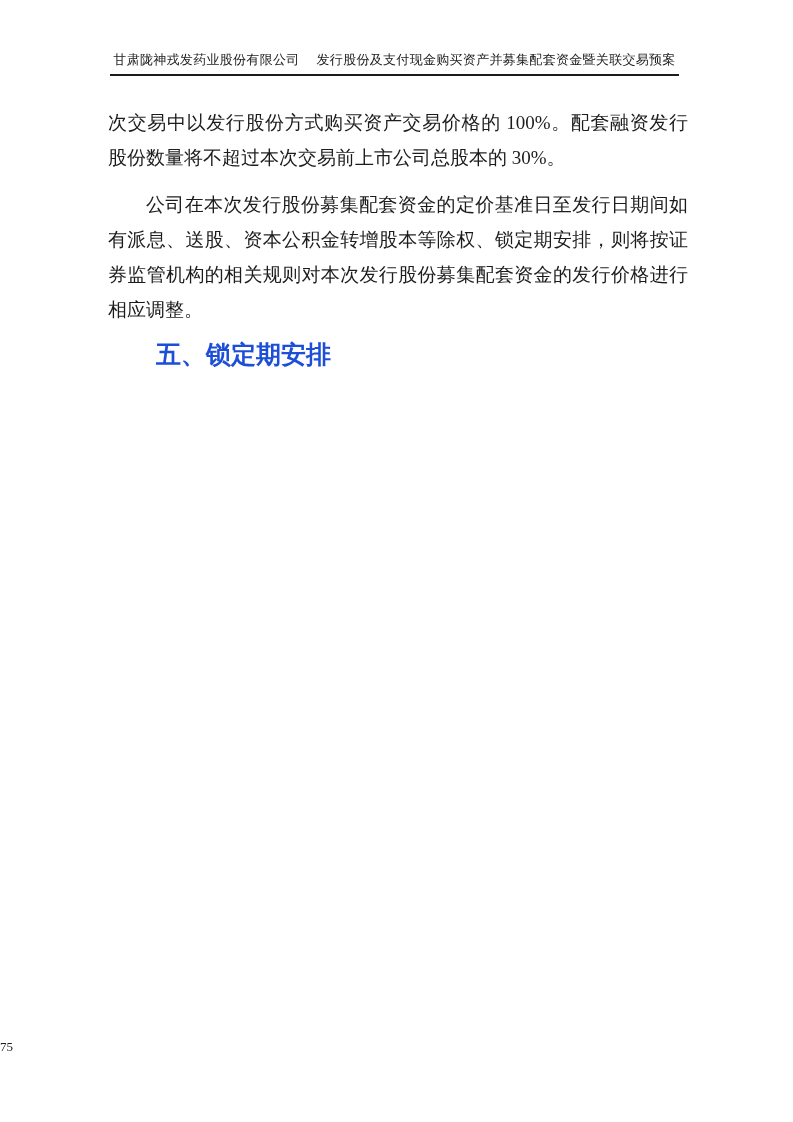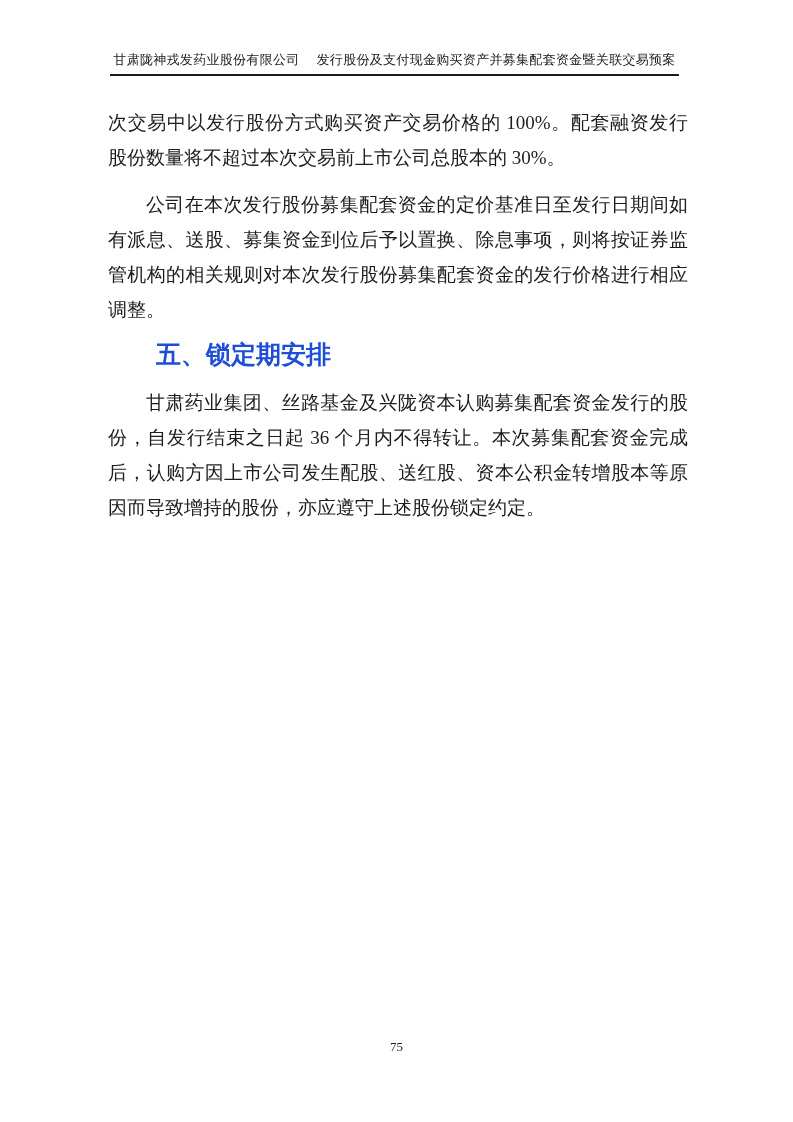--- a/index.html
+++ b/index.html
@@ -59,45 +59,43 @@
     font-weight: 700;
     font-size: 25px;
     line-height: 30px;
     color: #1d4ed8;
   }
   .page-footer {
     position: absolute;
     top: 1039px;
     left: 0;
     right: 0;
-    text-align: center;
     font-size: 13px;
     line-height: 16px;
   }
 </style>
 </head>
 <body>
 
 <div class="page">
 
   <div class="page-header">
     <span class="page-header-inner">
       <span>甘肃陇神戎发药业股份有限公司</span><span class="header-title">发行股份及支付现金购买资产并募集配套资金暨关联交易预案</span>
     </span>
   </div>
 
   <div class="doc-body">
 
     <p class="para no-indent">次交易中以发行股份方式购买资产交易价格的 100%。配套融资发行股份数量将不超过本次交易前上市公司总股本的 30%。</p>
 
-    <p class="para">公司在本次发行股份募集配套资金的定价基准日至发行日期间如有派息、送股、募集资金到位后予以置换、除息事项，则将按证券监管机构的相关规则对本次发行股份募集配套资金的发行价格进行相应调整。</p>
+    <p class="para">公司在本次发行股份募集配套资金的定价基准日至发行日期间如有派息、送股、资本公积金转增股本等除权、锁定期安排，则将按证券监管机构的相关规则对本次发行股份募集配套资金的发行价格进行相应调整。</p>
 
     <h2 class="section-heading">五、锁定期安排</h2>
 
-    <p class="para">甘肃药业集团、丝路基金及兴陇资本认购募集配套资金发行的股份，自发行结束之日起 36 个月内不得转让。本次募集配套资金完成后，认购方因上市公司发生配股、送红股、资本公积金转增股本等原因而导致增持的股份，亦应遵守上述股份锁定约定。</p>
 
 
 
   </div>
 
   <div class="page-footer">
     <span>75</span>
   </div>
 
 </div>

